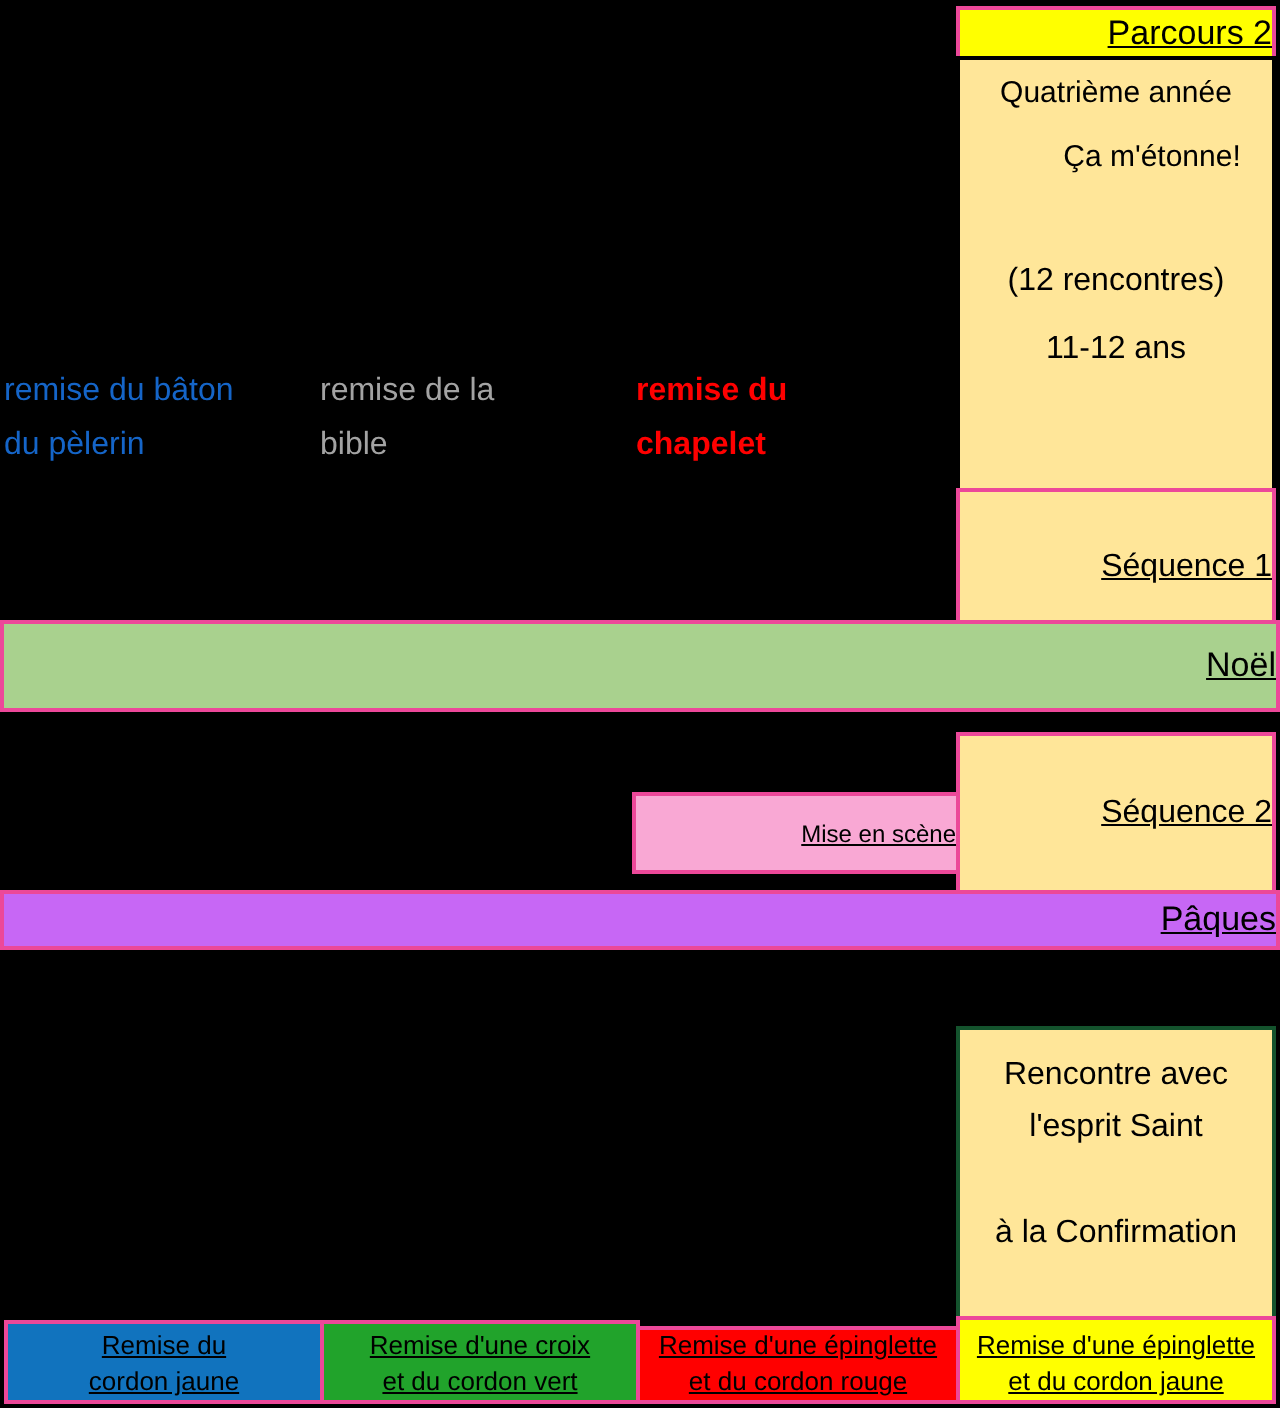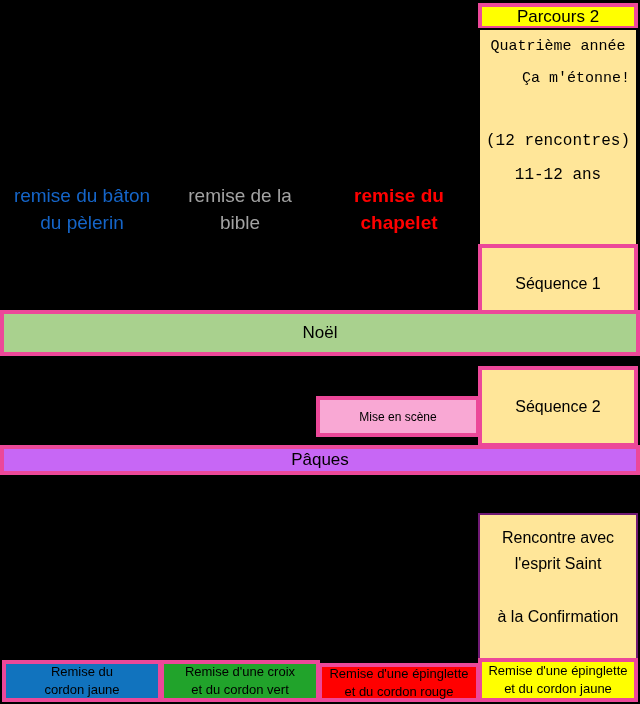--- a/index.html
+++ b/index.html
@@ -4,51 +4,51 @@
 <style>
   html,body { margin:0; padding:0; background:#000; }
   .canvas {
     position:relative; width:640px; height:704px;
     background:#000000; overflow:hidden;
     font-family:"Liberation Sans", sans-serif;
     color:#000;
   }
   .abs { position:absolute; box-sizing:border-box; }
   .panel {
-    border:4px solid #ec4899; text-align:center;
-    display:flex; align-items:center; justify-content:center;
+    border:2px solid #ec4899; text-align:center;
+    display:flex; align-items:center; justify-content:flex-end;text-decoration:underline;
   }
   .cream  { background:#FFE699; }
   .yellow { background:#FFFF00; }
 
   
   .parcours-header { left:478px; top:3px;  width:160px; height:27px; font-size:17px; }
   .info-panel  { left:478px; top:28px;  width:160px; height:218px; background:#FFE699;
-                 border:2px solid #000; text-align:center; font-size:15px;font-family:Liberation Mono, monospace; }
+                 border:2px solid #000; text-align:center; font-size:15px; }
   .info-panel p { margin:0; line-height:1.25; }
   .info-p1 { margin-top:8px !important; }
   .info-p2 { margin-top:13px !important;padding-left:36px; }
   .info-p3 { margin-top:42px !important; font-size:16px; }
   .info-p4 { margin-top:14px !important; font-size:16px; }
   .seq1 { left:478px; top:244px; width:160px; height:80px; font-size:16px; }
   .seq2 { left:478px; top:366px; width:160px; height:81px; font-size:16px; }
   .rencontre { left:478px; top:513px; width:160px; height:147px; background:#FFE699;
-               border:2px solid #701a75; text-align:center; font-size:16px; padding-top:10px; }
+               border:2px solid #14532d; text-align:center; font-size:16px; padding-top:10px; }
   .rencontre p { margin:0; line-height:26px; }
   .renc-g2 { margin-top:27px !important; }
 
   
   .band-noel   { left:0; top:310px; width:640px; height:46px; background:#A9D18E; font-size:17px; }
   .band-paques { left:0; top:445px; width:640px; height:30px; background:#C767F5; font-size:17px; }
 
   
   .scene-box { left:316px; top:396px; width:164px; height:41px; background:#f9a8d4; font-size:12px; }
 
   
-  .milestone { top:182px; height:56px; text-align:center; font-size:19px; line-height:27px; }
+  .milestone { top:182px; height:56px; font-size:16px; line-height:27px; }
   .ms-blue  { left:2px;   width:160px; color:#1565C8; }
   .ms-green { left:160px; width:160px; color:#a3a3a3; }
   .ms-red   { left:318px; width:162px; color:#FF0000; font-weight:bold; }
 
   
   .bottom-box { font-size:13px; line-height:18px; flex-direction:column; }
   .bb-blue   { left:2px;   top:660px; width:160px; height:42px; background:#1173BE; }
   .bb-green  { left:160px; top:660px; width:160px; height:42px; background:#21A32B; }
   .bb-red    { left:318px; top:663px; width:162px; height:39px; background:#FF0000; }
   .bb-yellow { left:478px; top:658px; width:160px; height:44px; background:#FFFF00; }

